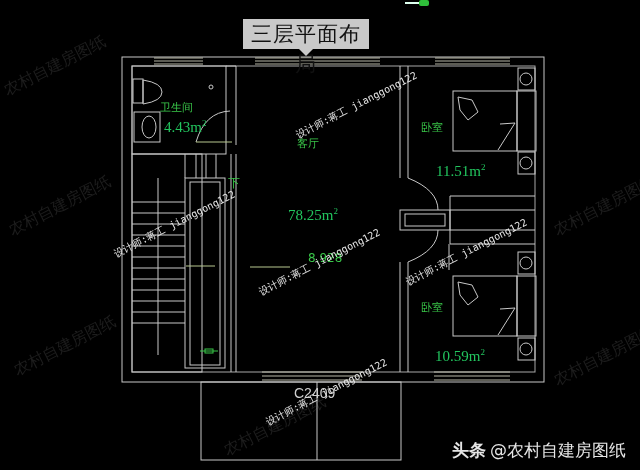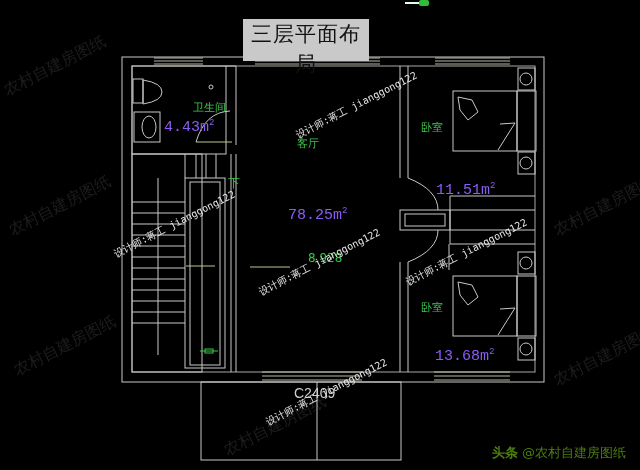--- a/index.html
+++ b/index.html
@@ -1,37 +1,37 @@
 <!DOCTYPE html>
 <html><head>
 <meta charset="utf-8">
 <style>
   html, body { margin: 0; padding: 0; background: #000; }
   body { width: 640px; height: 470px; position: relative; overflow: hidden; font-family: "DejaVu Sans", sans-serif; }
   .plan-svg { position: absolute; left: 0; top: 0; }
   .title-box {
-    position: absolute; left: 243px; top: 19px; width: 126px; height: 42px;
+    position: absolute; left: 243px; top: 19px; width: 126px; height: 30px;
     background: #c9c9c9; color: #111; font-size: 21px; line-height: 30px;
     text-align: center; letter-spacing: 1px;
   }
   .title-arrow {
     position: absolute; left: 299px; top: 49px; width: 0; height: 0;
     border-left: 7px solid transparent; border-right: 7px solid transparent;
     border-top: 7px solid #c9c9c9;
   }
-  .area { position: absolute; color: #8b5cf6; font-size: 15px; font-family: Liberation Mono, monospace; }
+  .area { position: absolute; color: #22c55e; font-size: 15px; font-family: Liberation Serif, serif; }
   .area sup { font-size: 9px; }
   .room { position: absolute; color: #39c749; font-size: 11px; font-family: "DejaVu Sans", sans-serif; }
   .wm {
     position: absolute; color: #e8e8e8; font-size: 10px; white-space: nowrap;
     font-family: "DejaVu Sans Mono", monospace; transform-origin: left bottom; transform: rotate(-27deg);
   }
   .label-c { position: absolute; color: #cfcfcf; font-size: 14px; font-family: "Liberation Sans", sans-serif; }
   .footer {
-    position: absolute; right: 14px; bottom: 8px; color: #4d7c0f; font-size: 13px;
+    position: absolute; right: 14px; bottom: 8px; color: #e5e5e5; font-size: 17px;
   }
   .footer b { font-weight: bold; margin-right: 4px; }
   .faint-wm {
     position: absolute; color: #1d1d1d; font-size: 16px; white-space: nowrap;
     transform: rotate(-27deg); transform-origin: left bottom;
   }
   .green-dot { position:absolute; left:419px; top:0px; width:10px; height:6px; background:#2fbf3a; border-radius:2px; }
   .green-line { position:absolute; left:405px; top:2px; width:16px; height:2px; background:#dfe; }
 </style>
 </head>
@@ -154,31 +154,31 @@
 
   <line x1="200" y1="351" x2="218" y2="351" stroke="#39c749" stroke-width="1"></line>
   <rect x="205" y="349" width="8" height="4" stroke="#39c749" fill="none"></rect>
   <line x1="186" y1="266" x2="215" y2="266" stroke="#b8c890"></line>
   <line x1="250" y1="267" x2="290" y2="267" stroke="#b8c890"></line>
 </svg>
 
 <div class="title-box">三层平面布局</div>
 <div class="title-arrow"></div>
 
-<div class="room" style="left:160px;top:100px;margin-left:33px;">卫生间</div>
+<div class="room" style="left:160px;top:100px;">卫生间</div>
 <div class="area" style="left:164px;top:118px;"><span>4.43</span><span>m</span><sup>2</sup></div>
 
 <div class="room" style="left:297px;top:136px;">客厅</div>
 <div class="area" style="left:288px;top:206px;"><span>78.25</span><span>m</span><sup>2</sup></div>
 
 <div class="room" style="left:421px;top:120px;">卧室</div>
-<div class="area" style="left:436px;top:181px;"><span>11.51</span><span>m</span><sup>2</sup></div>
+<div class="area" style="left:436px;top:162px;"><span>11.51</span><span>m</span><sup>2</sup></div>
 
 <div class="room" style="left:421px;top:300px;">卧室</div>
-<div class="area" style="left:435px;top:347px;"><span>13.68</span><span>m</span><sup>2</sup></div>
+<div class="area" style="left:435px;top:347px;"><span>10.59</span><span>m</span><sup>2</sup></div>
 
 <div class="room" style="left:228px;top:175px;font-size:12px;">下</div>
 <div class="room" style="left:308px;top:251px;font-size:12px;">8.928</div>
 
 <div class="label-c" style="left:294px;top:385px;">C2409</div>
 
 <div class="wm" style="left:300px;top:128px;">设计师:蒋工 jianggong122</div>
 <div class="wm" style="left:118px;top:247px;">设计师:蒋工 jianggong122</div>
 <div class="wm" style="left:263px;top:285px;">设计师:蒋工 jianggong122</div>
 <div class="wm" style="left:410px;top:275px;">设计师:蒋工 jianggong122</div>

